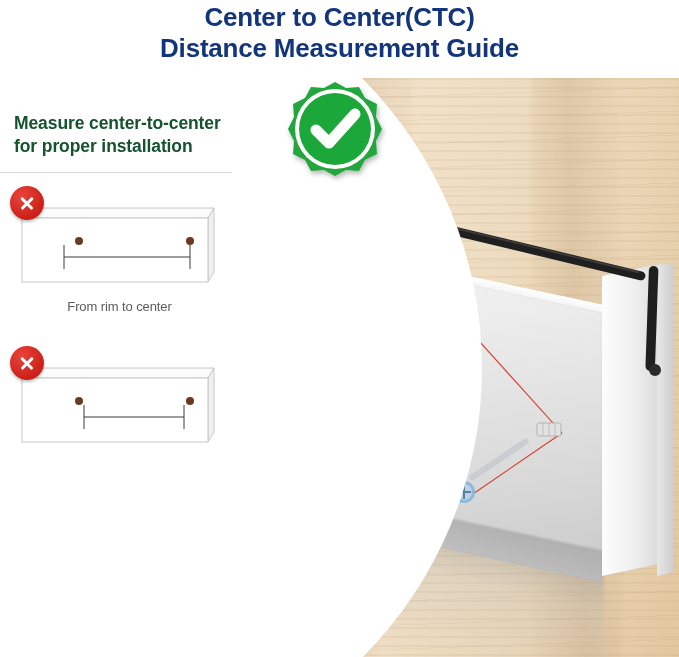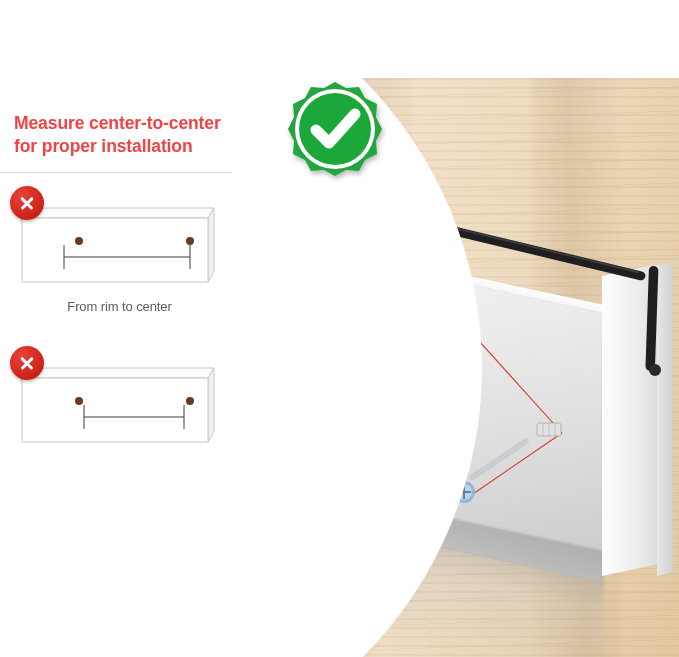--- a/index.html
+++ b/index.html
@@ -160,21 +160,21 @@
     position: absolute;
     left: 14px;
     top: 112px;
     width: 275px;
     z-index: 30;
   }
   .left-note div {
     font-weight: bold;
     font-size: 17.5px;
     line-height: 23px;
-    color: #ef4444;
+    color: #14532d;
     letter-spacing: -0.1px;
   }
 
   .divider {
     position: absolute;
     left: 0;
     top: 172px;
     width: 232px;
     height: 1px;
     background: #d9d9d9;
@@ -295,20 +295,24 @@
         <rect x="238" y="398" width="70" height="6" rx="3" fill="#c9cdd2" transform="rotate(-34 238 401)"></rect>
         <circle cx="232" cy="414" r="11" fill="#8fb8d8"></circle>
         <circle cx="232" cy="414" r="8" fill="#b9d4e8"></circle>
         <path d="M232 407 L232 421 M225 414 L239 414" stroke="#5f7f9c" stroke-width="2"></path>
       </g>
     </svg>
 
     <div class="curve-mask"></div>
   </div>
 
+  <div class="title-block">
+    <div class="title-line">Center to Center(CTC)</div>
+    <div class="title-line">Distance Measurement Guide</div>
+  </div>
 
   <div class="check-badge">
     <svg viewBox="0 0 104 104" width="104" height="104">
       <defs>
         <filter id="shadowf" x="-30%" y="-30%" width="170%" height="170%">
           <feDropShadow dx="1.5" dy="3" stdDeviation="2.5" flood-color="#000" flood-opacity="0.28"></feDropShadow>
         </filter>
       </defs>
       <g filter="url(#shadowf)">
         <path d="M52 4

